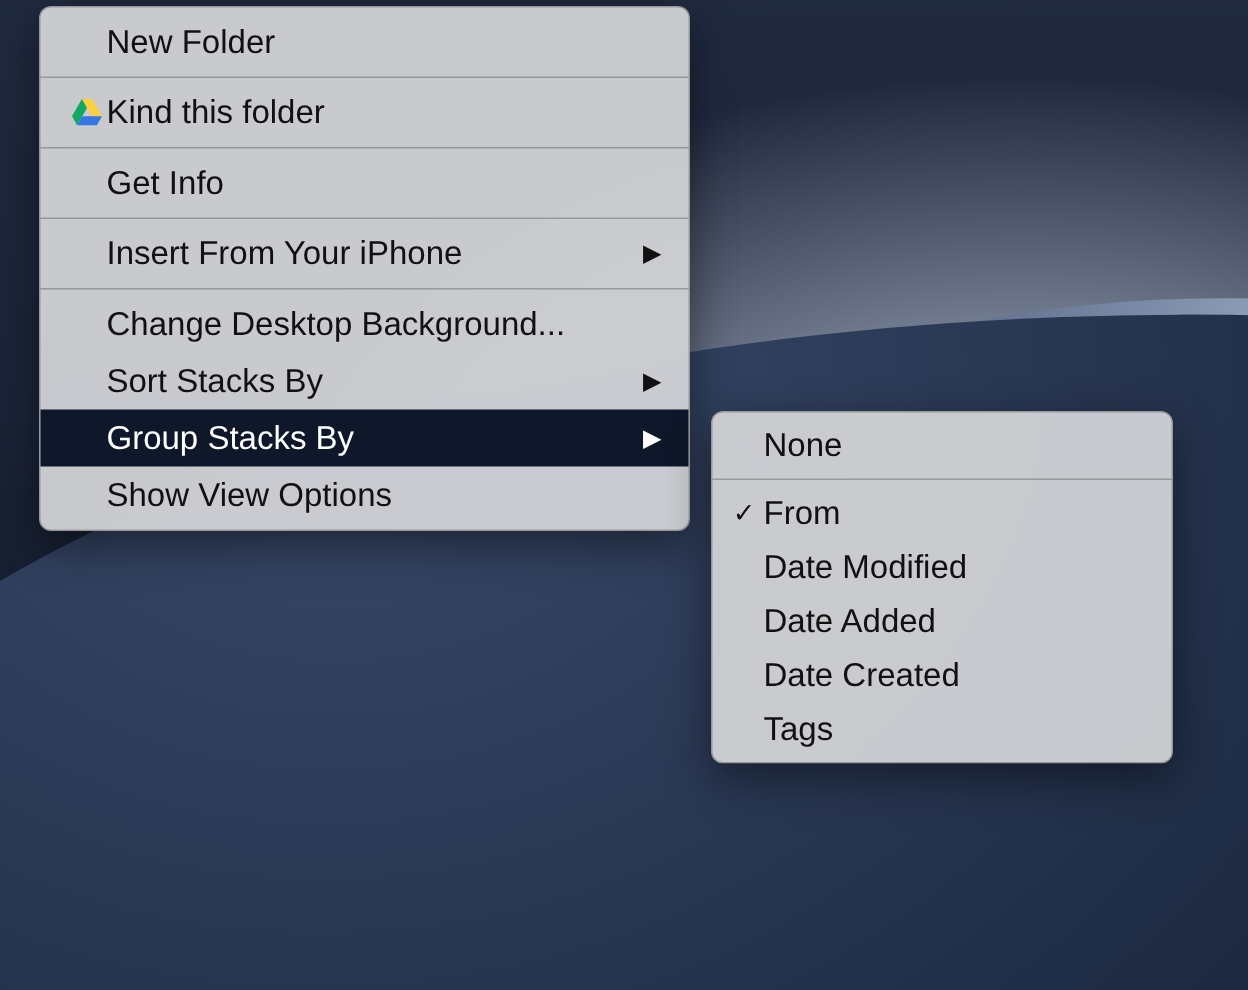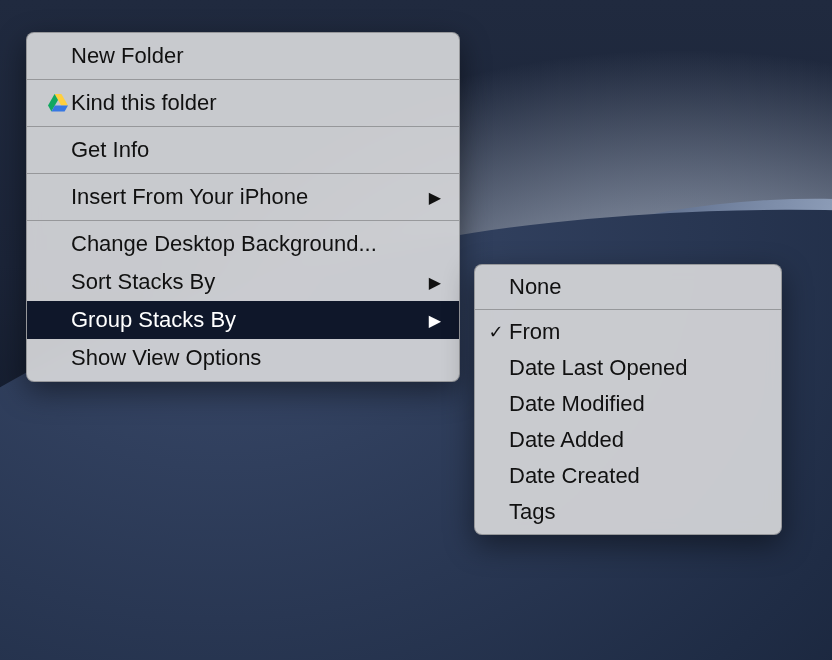--- a/index.html
+++ b/index.html
@@ -101,27 +101,27 @@
     width: 26px;
     display: inline-flex;
     align-items: center;
     justify-content: center;
     flex-shrink: 0;
     font-size: 18px;
   }
 
   #main-menu {
     left: 26px;
-    top: 32px;
+    top: 4px;
     width: 432px;
   }
 
   #sub-menu {
     left: 474px;
-    top: 264px;
+    top: 274px;
     width: 306px;
   }
 
   #sub-menu .menu-item {
     padding: 5px 18px 5px 8px;
   }
 </style>
 </head>
 <body>
 
@@ -198,24 +198,20 @@
     <span class="label">None</span>
   </div>
 
   <div class="sep"></div>
 
   <div class="menu-item">
     <span class="submenu-check">✓</span>
     <span class="label">From</span>
   </div>
 
-  <div class="menu-item">
-    <span class="submenu-check"></span>
-    <span class="label">Date Last Opened</span>
-  </div>
 
   <div class="menu-item">
     <span class="submenu-check"></span>
     <span class="label">Date Modified</span>
   </div>
 
   <div class="menu-item">
     <span class="submenu-check"></span>
     <span class="label">Date Added</span>
   </div>

